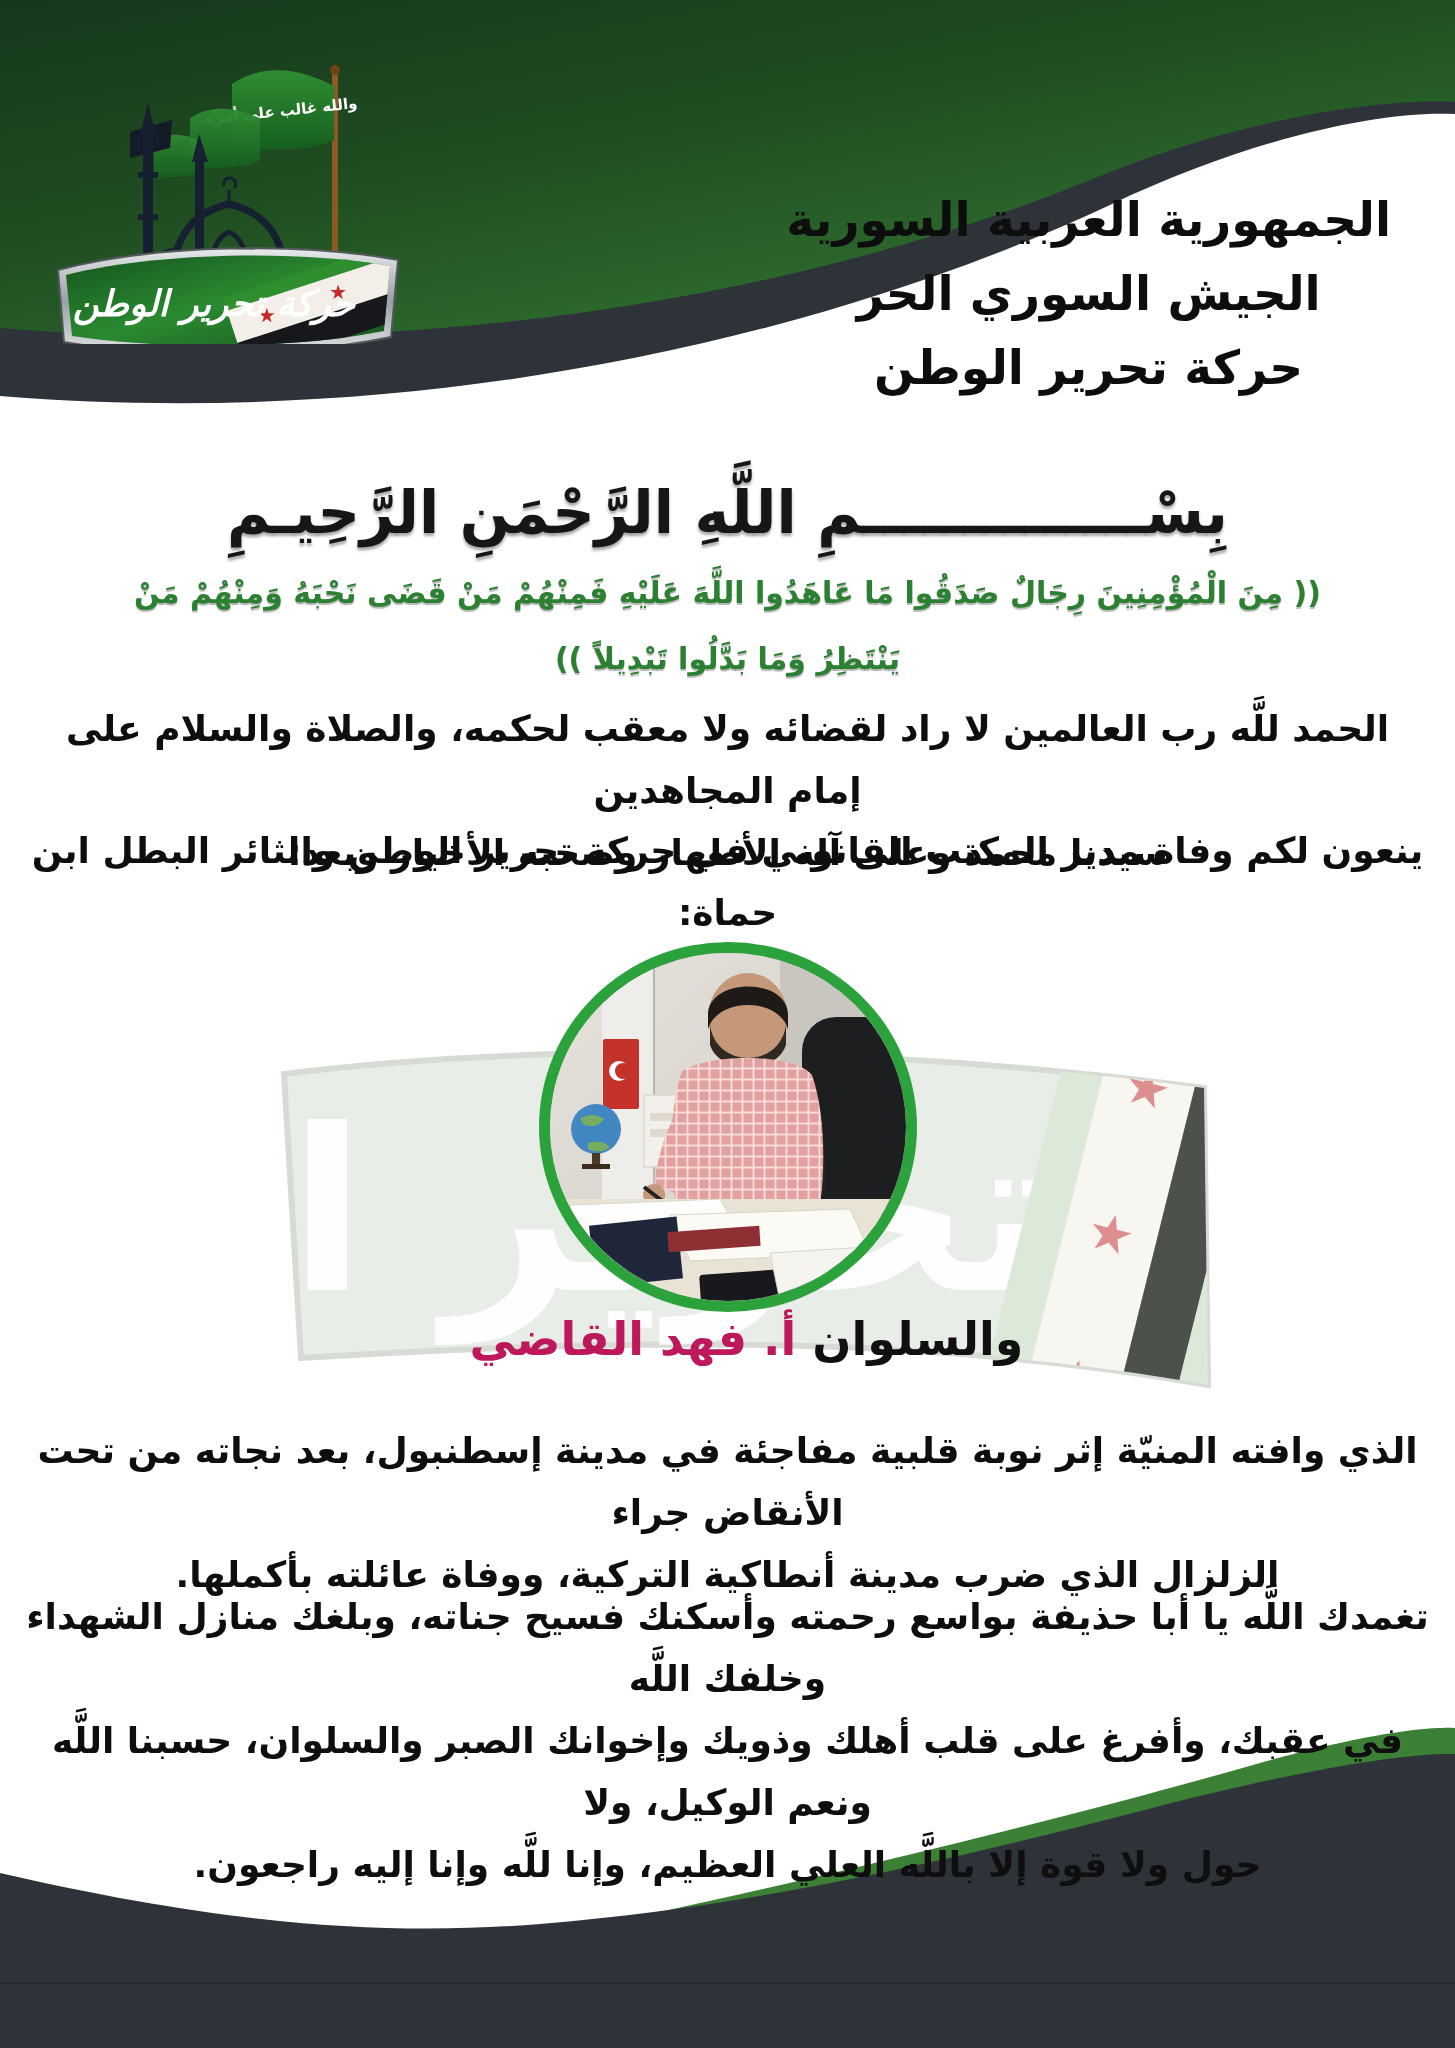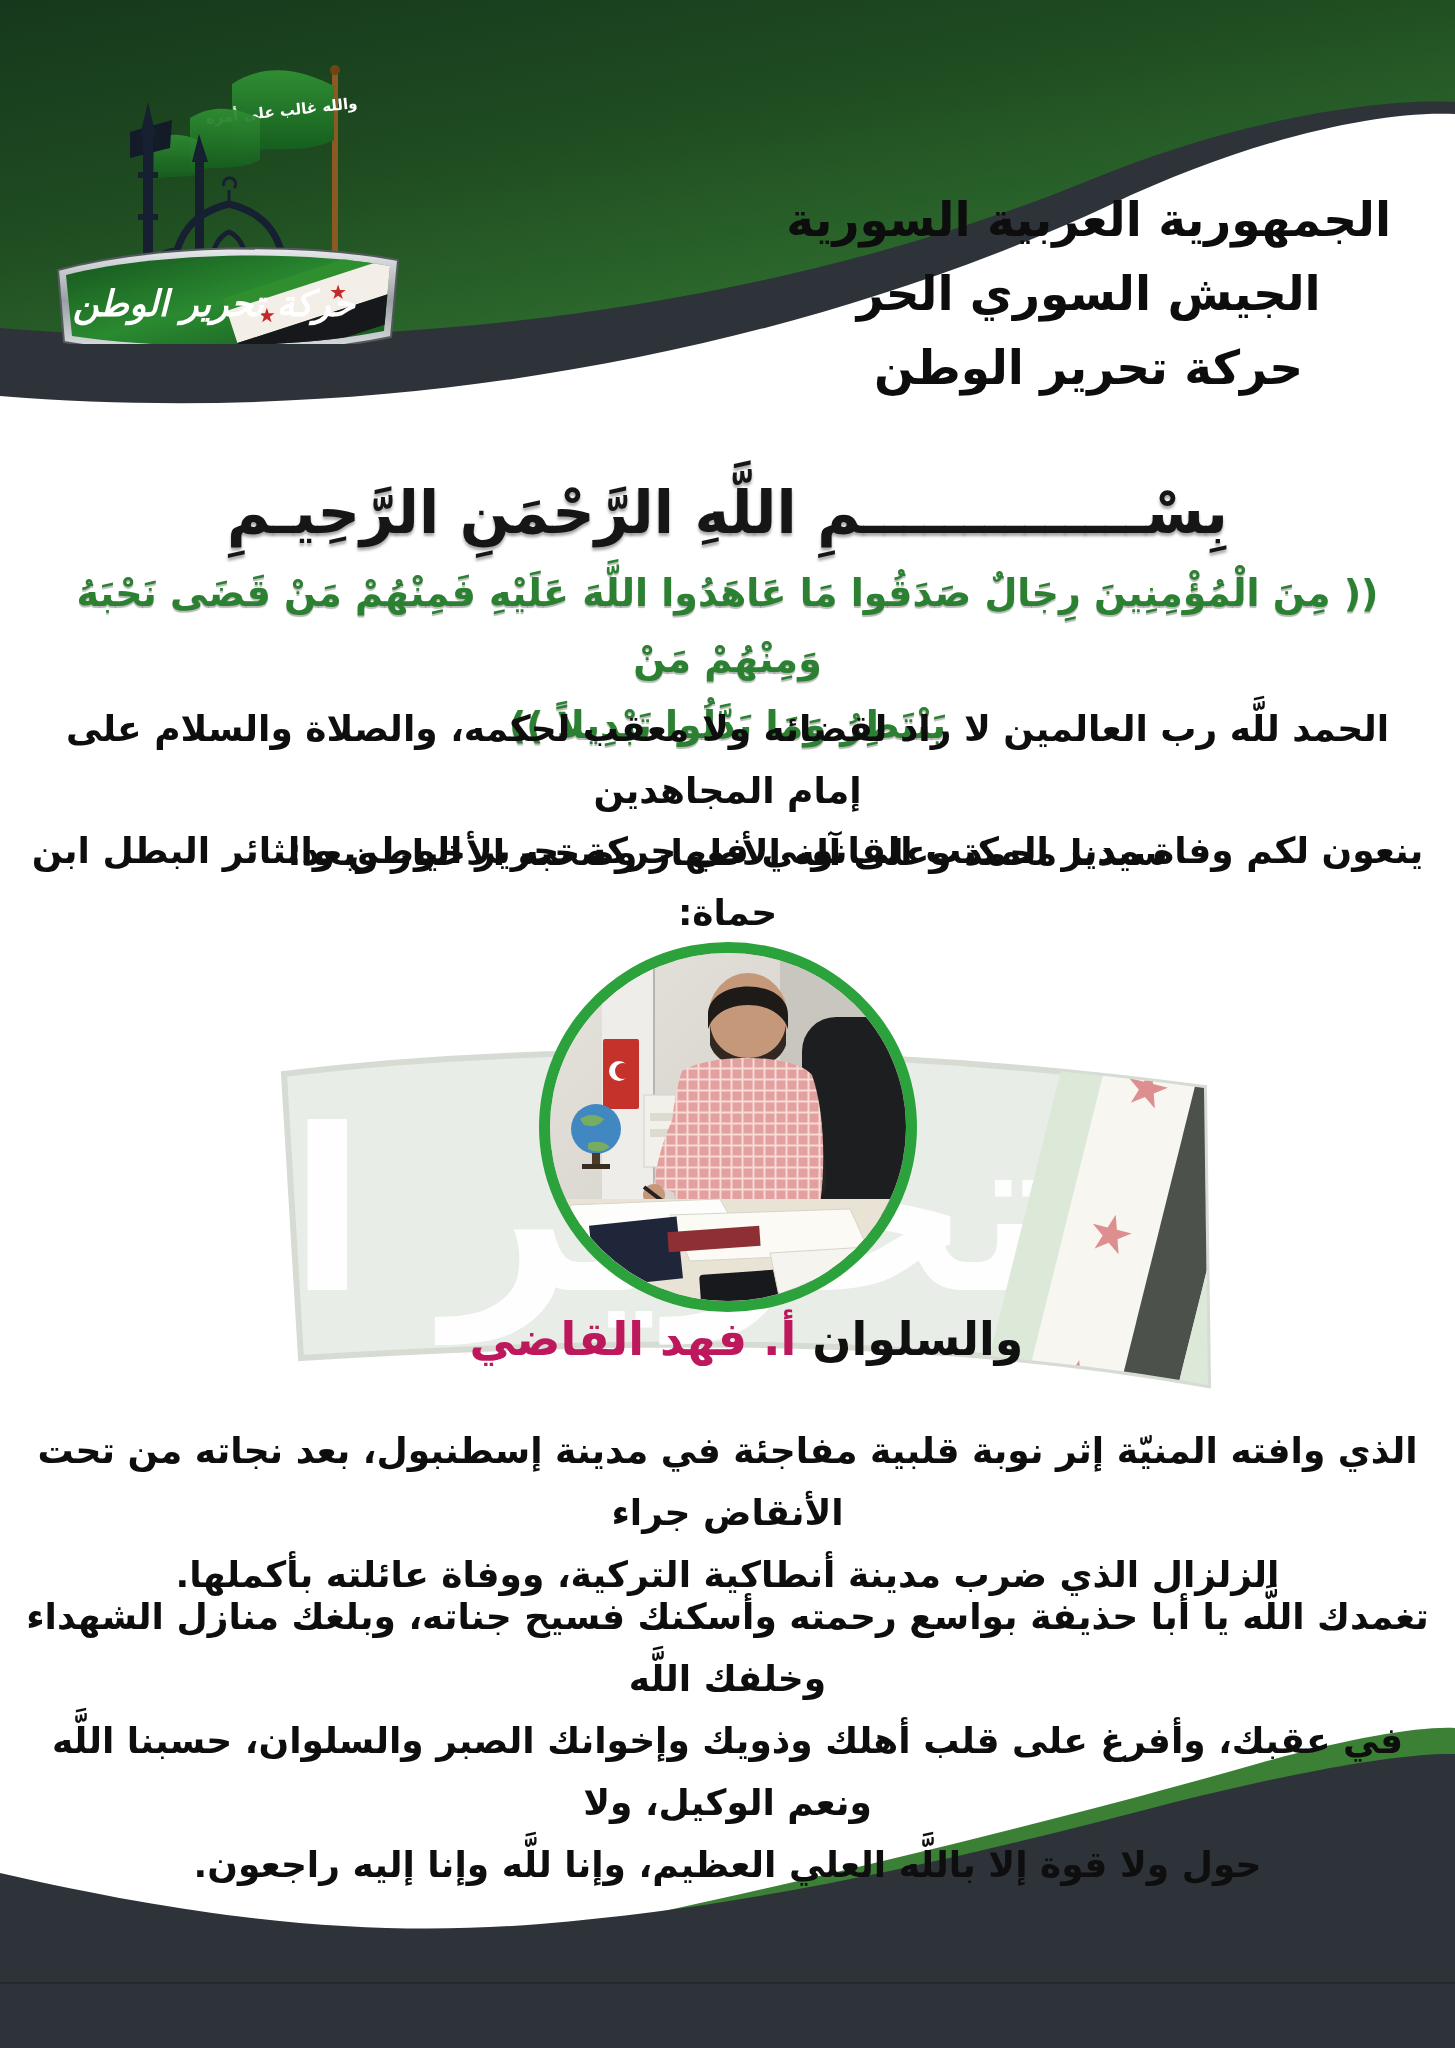--- a/index.html
+++ b/index.html
@@ -11,21 +11,21 @@
   .header-curves{position:absolute;inset:0;width:100%;height:100%;}
   .org-logo{position:absolute;left:44px;top:44px;width:370px;height:300px;}
   .org-title{position:absolute;right:64px;top:183px;text-align:center;color:#0d0d0d;
              font-size:47px;font-weight:bold;line-height:74px;white-space:nowrap;z-index:5;}
   
   .bismillah{position:absolute;left:0;right:0;top:478px;text-align:center;color:#161616;
              font-size:59px;font-weight:bold;z-index:4;
              text-shadow:0 3px 3px rgba(0,0,0,0.35);}
   
   .verse{position:absolute;left:20px;right:20px;top:560px;text-align:center;color:#2b8032;
-         font-size:38px;font-weight:bold;line-height:66px;z-index:4;
+         font-size:30px;font-weight:bold;line-height:66px;z-index:4;
          text-shadow:0 2px 1px rgba(0,0,0,0.28);}
   .par{position:absolute;left:26px;right:26px;text-align:center;color:#0e0e0e;
        font-size:36px;font-weight:bold;line-height:62px;z-index:4;}
   .par .ln, .verse .ln{display:block;}
   .par-hamd{top:698px;}
   .par-announcement{top:820px;}
   .par-death{top:1420px;}
   .par-dua{top:1586px;}
   
   .watermark{position:absolute;left:256px;top:1040px;width:978px;height:362px;z-index:1;}

